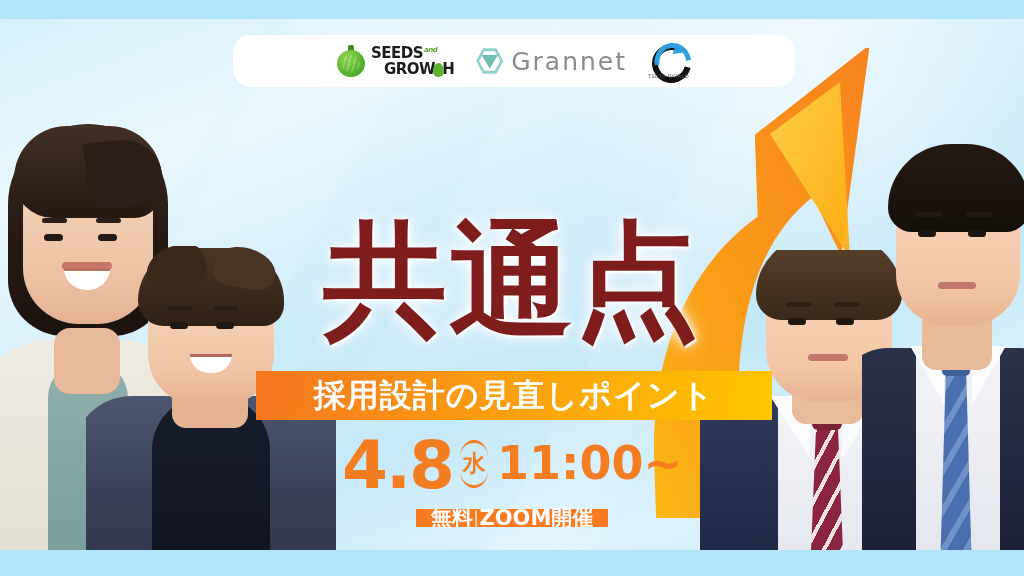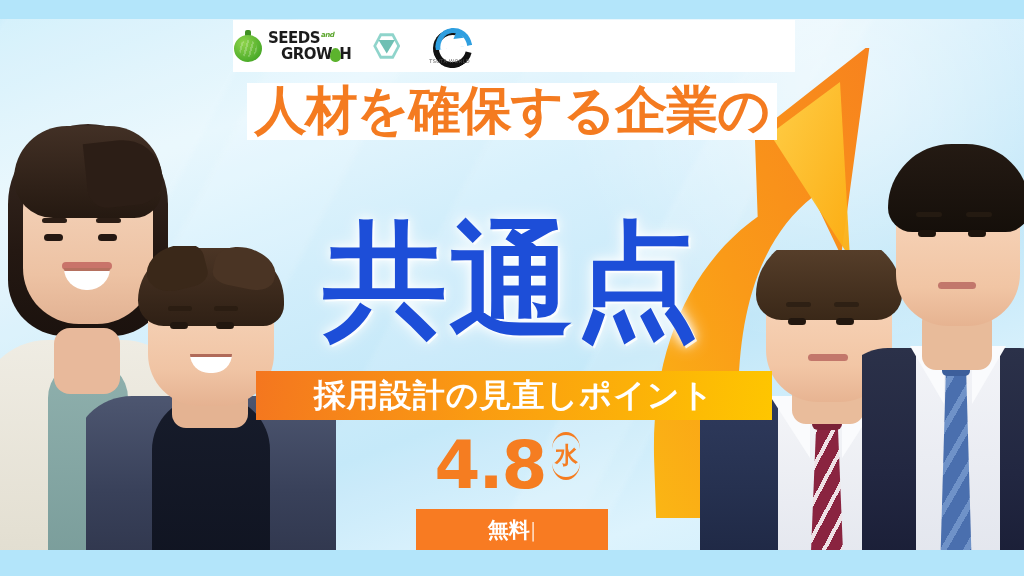--- a/index.html
+++ b/index.html
@@ -134,23 +134,24 @@
     border-radius:56px 56px 52px 52px;}
   .r-hair{position:absolute;left:26px;top:48px;width:142px;height:88px;
     background:linear-gradient(180deg,#241a13 0%,#150f0a 100%);
     border-radius:68px 68px 26px 26px;}
   .r-eye{position:absolute;width:18px;height:7px;background:#1d140d;border-radius:8px;}
   .r-brow{position:absolute;width:26px;height:5px;background:#241a11;border-radius:4px;}
   .r-mouth{position:absolute;left:76px;top:186px;width:38px;height:7px;background:#c2776b;border-radius:6px;}
 
   
   .logobar{
-    position:absolute;left:233px;top:20px;width:562px;height:52px;
-    background:#ffffff;display:flex;align-items:center;gap:22px;
+    position:absolute;left:233px;top:35px;width:562px;height:52px;
+    background:#ffffff;display:flex;align-items:center;justify-content:center;gap:22px;
     z-index:30;
+    border-radius:18px;
   }
   .logo{display:flex;align-items:center;}
   .sg-mark{width:30px;height:32px;position:relative;margin-right:5px;}
   .sg-ball{position:absolute;left:1px;top:5px;width:28px;height:27px;border-radius:50%;
     background:radial-gradient(circle at 35% 30%,#8fd44b,#4ead2a 70%,#3d9420);}
   .sg-ball:after{content:"";position:absolute;left:5px;top:5px;width:18px;height:17px;border-radius:50%;
     background:repeating-linear-gradient(105deg,rgba(255,255,255,.0) 0 3px,rgba(255,255,255,.22) 3px 5px);}
   .sg-stem{position:absolute;left:12px;top:0px;width:6px;height:7px;background:#3f8f22;border-radius:2px;}
   .sg-txt{line-height:1;}
   .sg-l1{font-size:15px;font-weight:bold;letter-spacing:-.5px;color:#1c1c1c;
@@ -185,51 +186,51 @@
   .headline{position:absolute;left:0;top:86px;width:1024px;z-index:25;}
   .hl-row{display:flex;justify-content:center;}
   .hl-box{background:#ffffff;padding:1px 8px 3px 8px;}
   .hl1{font-size:50px;font-weight:bold;color:#f47b20;letter-spacing:-1px;line-height:1.02;white-space:nowrap;
        font-family:"DejaVu Sans",sans-serif;}
   .hl-sm{font-size:40px;font-weight:normal;}
   .hl2{font-size:52px;font-weight:bold;color:#f47b20;letter-spacing:-1px;line-height:1.02;white-space:nowrap;
        font-family:"DejaVu Sans",sans-serif;}
   .hl-row2{margin-top:-3px;}
   .hl-big{position:absolute;left:0;top:218px;width:1024px;text-align:center;z-index:25;}
-  .hl-big span{font-size:124px;font-weight:bold;color:#1d4ed8;letter-spacing:2px;line-height:1;
+  .hl-big span{font-size:124px;font-weight:bold;color:#7f1d1d;letter-spacing:2px;line-height:1;
     font-family:"DejaVu Sans",sans-serif;
     text-shadow:0 0 10px rgba(255,255,255,.95),0 0 18px rgba(255,255,255,.9),2px 2px 0 rgba(255,255,255,.8);}
 
   
   .subband{
     position:absolute;left:256px;top:371px;width:516px;height:49px;z-index:26;
     background:linear-gradient(100deg,#f4761f 0%,#fa9a12 42%,#fec600 100%);
     display:flex;align-items:center;justify-content:center;
   }
   .subband span{font-size:32px;font-weight:bold;color:#ffffff;letter-spacing:1px;
     font-family:"DejaVu Sans",sans-serif;}
 
   
   .datewrap{position:absolute;left:0;top:434px;width:1024px;text-align:center;z-index:26;}
-  .dateline{display:inline-flex;align-items:flex-start;justify-content:center;}
+  .dateline{display:inline-flex;align-items:center;justify-content:center;}
   .dt-num{font-size:66px;font-weight:bold;color:#f57d21;line-height:.98;letter-spacing:-2px;
     font-family:"DejaVu Sans",sans-serif;}
   .dt-dow{position:relative;margin:0 6px 7px 4px;width:34px;height:42px;}
   .dt-dow .kj{position:absolute;left:0;top:10px;width:34px;text-align:center;
     font-size:23px;font-weight:bold;color:#f57d21;font-family:"DejaVu Sans",sans-serif;line-height:1;}
   .dt-dow .br-top{position:absolute;left:3px;top:-2px;width:28px;height:14px;
     border-top:3px solid #f57d21;border-radius:50%/100% 100% 0 0;}
   .dt-dow .br-bot{position:absolute;left:3px;bottom:-4px;width:28px;height:14px;
     border-bottom:3px solid #f57d21;border-radius:50%/0 0 100% 100%;}
   .dt-time{font-size:46px;font-weight:bold;color:#f57d21;line-height:1;letter-spacing:0px;margin-bottom:6px;
     font-family:"DejaVu Sans",sans-serif;}
 
   
   .badge{
-    position:absolute;left:416px;top:509px;width:192px;height:41px;z-index:26;
+    position:absolute;left:416px;top:509px;width:192px;height:18px;z-index:26;
     background:#f87b22;display:flex;align-items:center;justify-content:center;gap:0;
   }
   .badge span{font-size:21px;font-weight:bold;color:#ffffff;font-family:"DejaVu Sans",sans-serif;}
   .badge .sep{font-weight:normal;color:#ffd9bd;font-size:20px;}
 </style>
 </head>
 <body>
 
 <div id="banner">
 
@@ -343,59 +344,57 @@
         </div>
       </div>
     </div>
 
     <div class="logo">
       <div class="gn-mark">
         <div class="gn-hex"></div>
         <div class="gn-hex2"></div>
         <div class="gn-tri"></div>
       </div>
+      <div class="gn-txt">Grannet</div>
     </div>
 
     <div class="logo">
       <div class="tw-mark">
         <div class="tw-c"></div>
         <div class="tw-sw"></div>
         <div class="tw-arrow"></div>
         <div class="tw-sub">TSUTA-WORLD</div>
       </div>
     </div>
 
 
   </div>
 
   <div class="headline">
-    <div class="hl-row hl-row2">
-      <div class="hl-box">
-        <span class="hl2">人材を確保する企業の</span>
-      </div>
-    </div>
   </div>
 
   <div class="hl-big">
     <span>共通点</span>
   </div>
 
   <div class="subband">
     <span>採用設計の見直しポイント</span>
   </div>
 
   <div class="datewrap">
     <div class="dateline">
       <span class="dt-num">4.8</span>
       <span class="dt-dow">
         <span class="br-top"></span>
         <span class="kj">水</span>
         <span class="br-bot"></span>
       </span>
+      <span class="dt-time">11:00~</span>
     </div>
   </div>
 
   <div class="badge">
     <span>無料</span>
     <span class="sep">|</span>
+    <span>ZOOM開催</span>
   </div>
 
 </div>
 
 </body></html>

